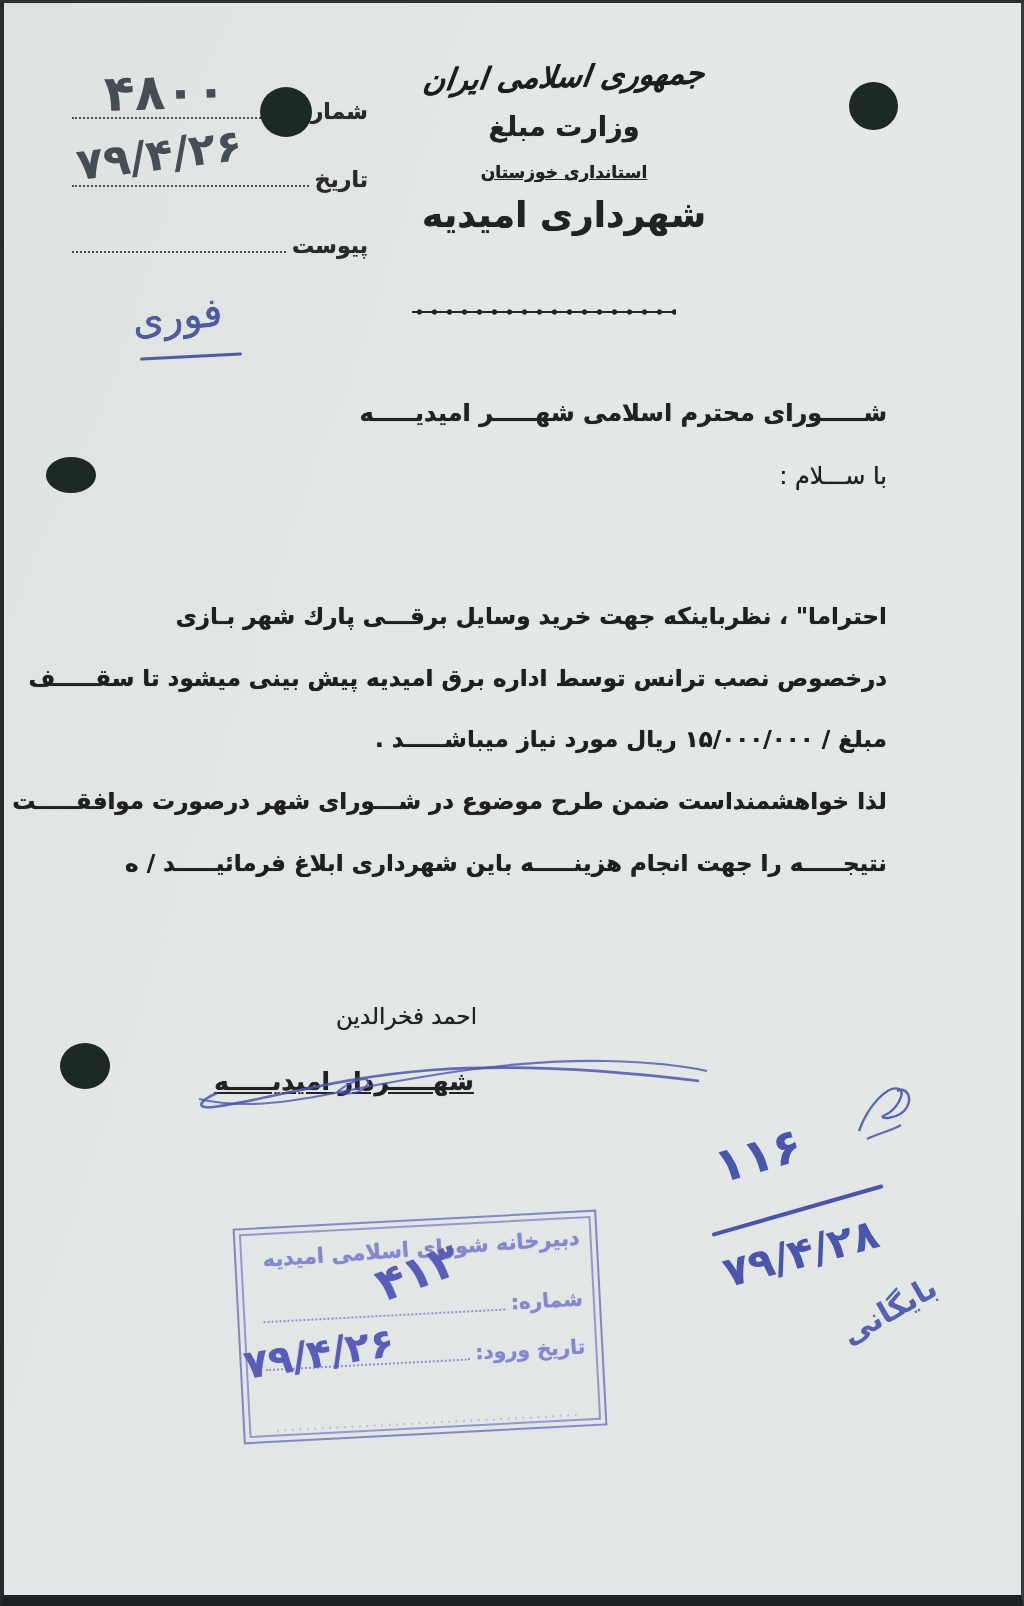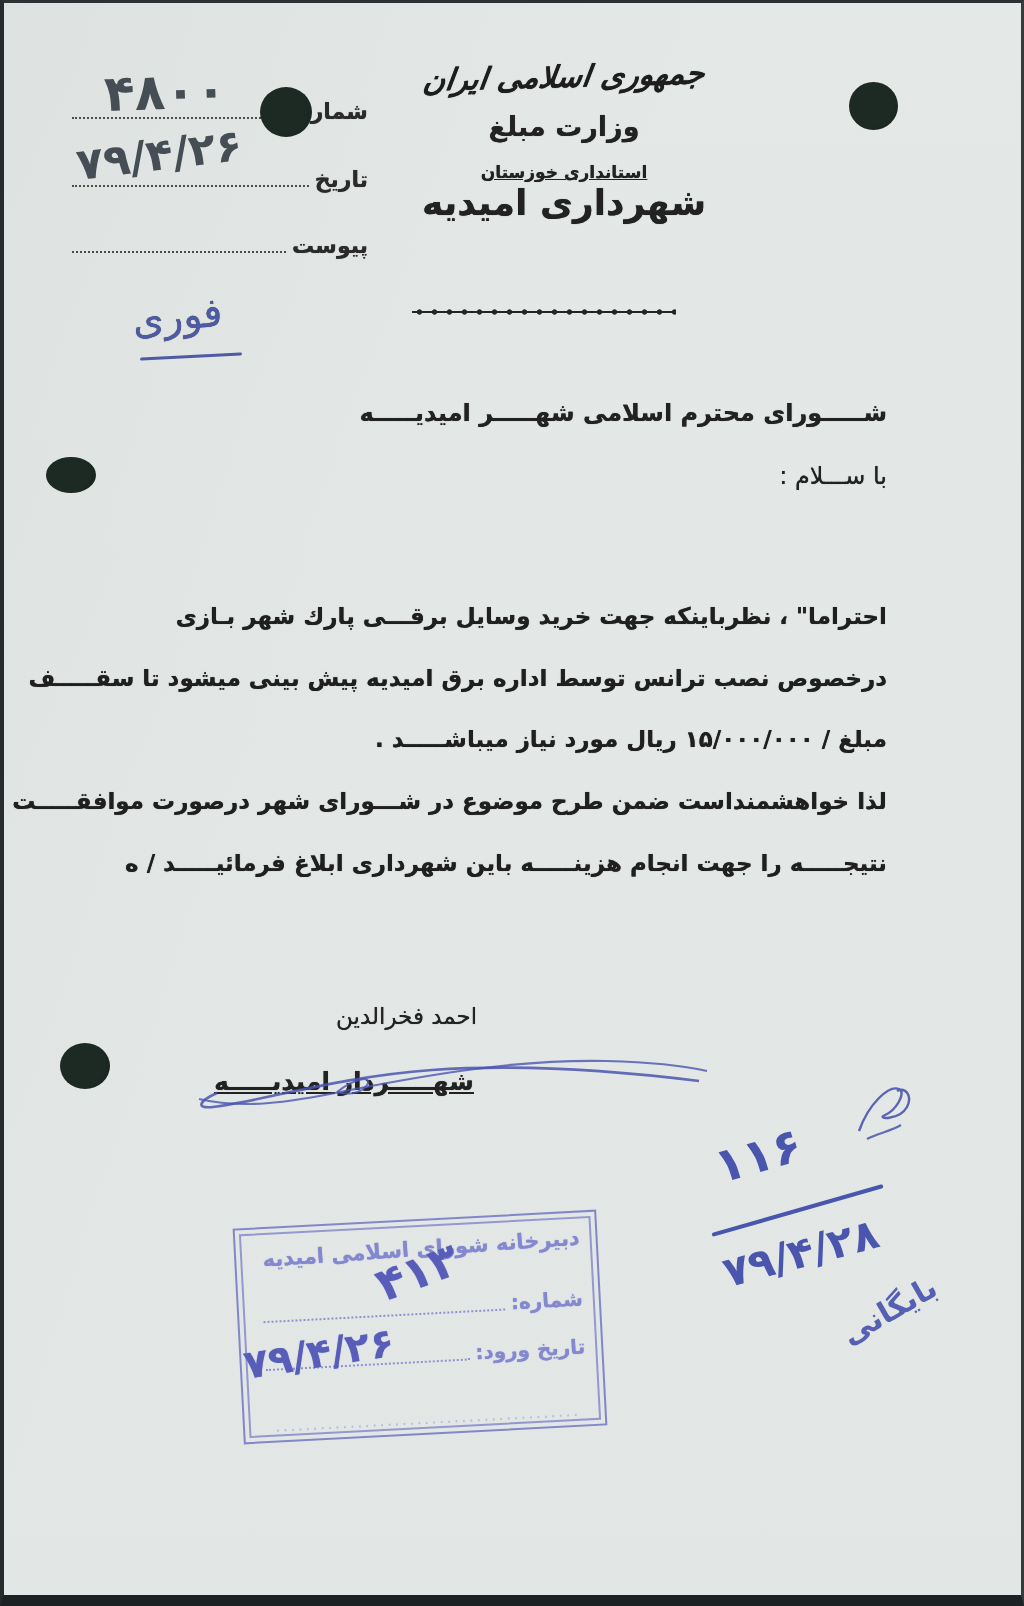--- a/index.html
+++ b/index.html
@@ -16,21 +16,21 @@
   .abs { position:absolute; }
   .rtl { direction:rtl; unicode-bidi:plaintext; }
   .scan { text-shadow:0 0 .7px rgba(25,25,25,.85); }
 
   
   .letterhead { left:380px; top:56px; width:360px; text-align:center; direction:rtl; }
   .lh1 { font-size:30px; font-weight:bold; font-style:italic;
          transform:skewX(-9deg) rotate(-1.5deg); color:#1d1d1d; }
   .lh2 { font-size:27px; font-weight:bold; margin-top:17px; }
   .lh3 { font-size:17px; font-weight:bold; margin-top:20px;text-decoration:underline; }
-  .lh4 { font-size:36px; font-weight:bold; letter-spacing:1px; }
+  .lh4 { font-size:36px; font-weight:bold; margin-top:12px; letter-spacing:1px; }
   .bead-line { left:408px; top:304px; width:264px; height:10px;
     background:
       radial-gradient(circle, #252525 2.3px, transparent 3px) left center / 15px 10px repeat-x,
       linear-gradient(#252525,#252525) center / 100% 2px no-repeat; }
 
   
   .field-row { position:absolute; display:flex; direction:rtl; align-items:flex-end;
                width:298px; left:68px; }
   .field-label { font-size:22px; font-weight:bold; color:#2a2a2a; padding-right:2px; }
   .leader { flex:1 1 auto; border-bottom:2px dotted #4c4c4c; height:6px; margin:0 6px 5px 0; }

